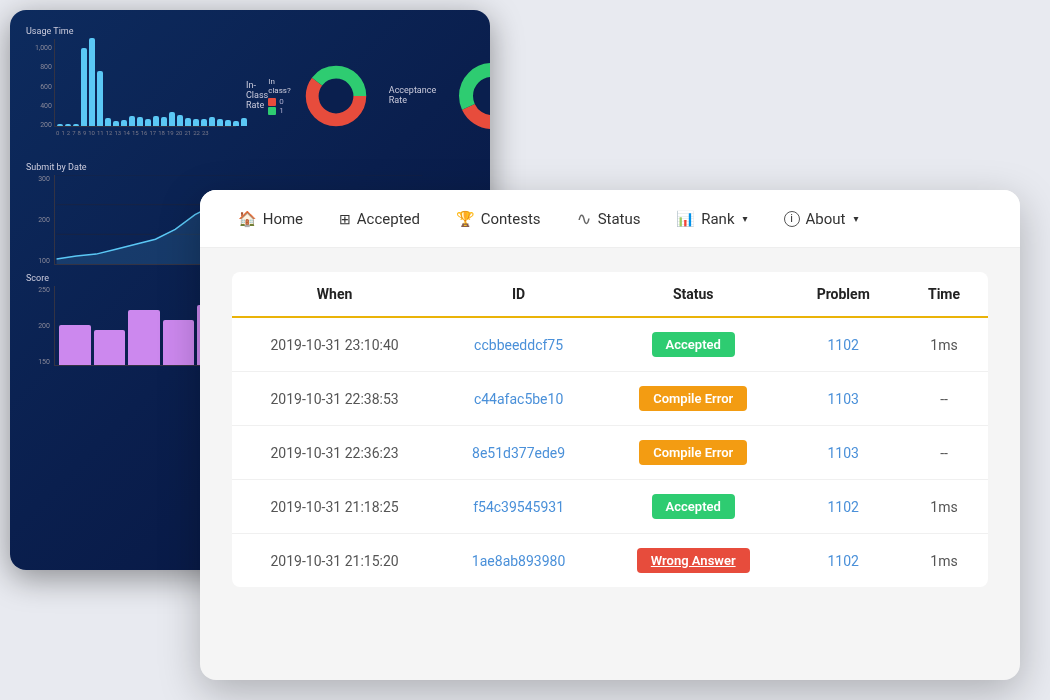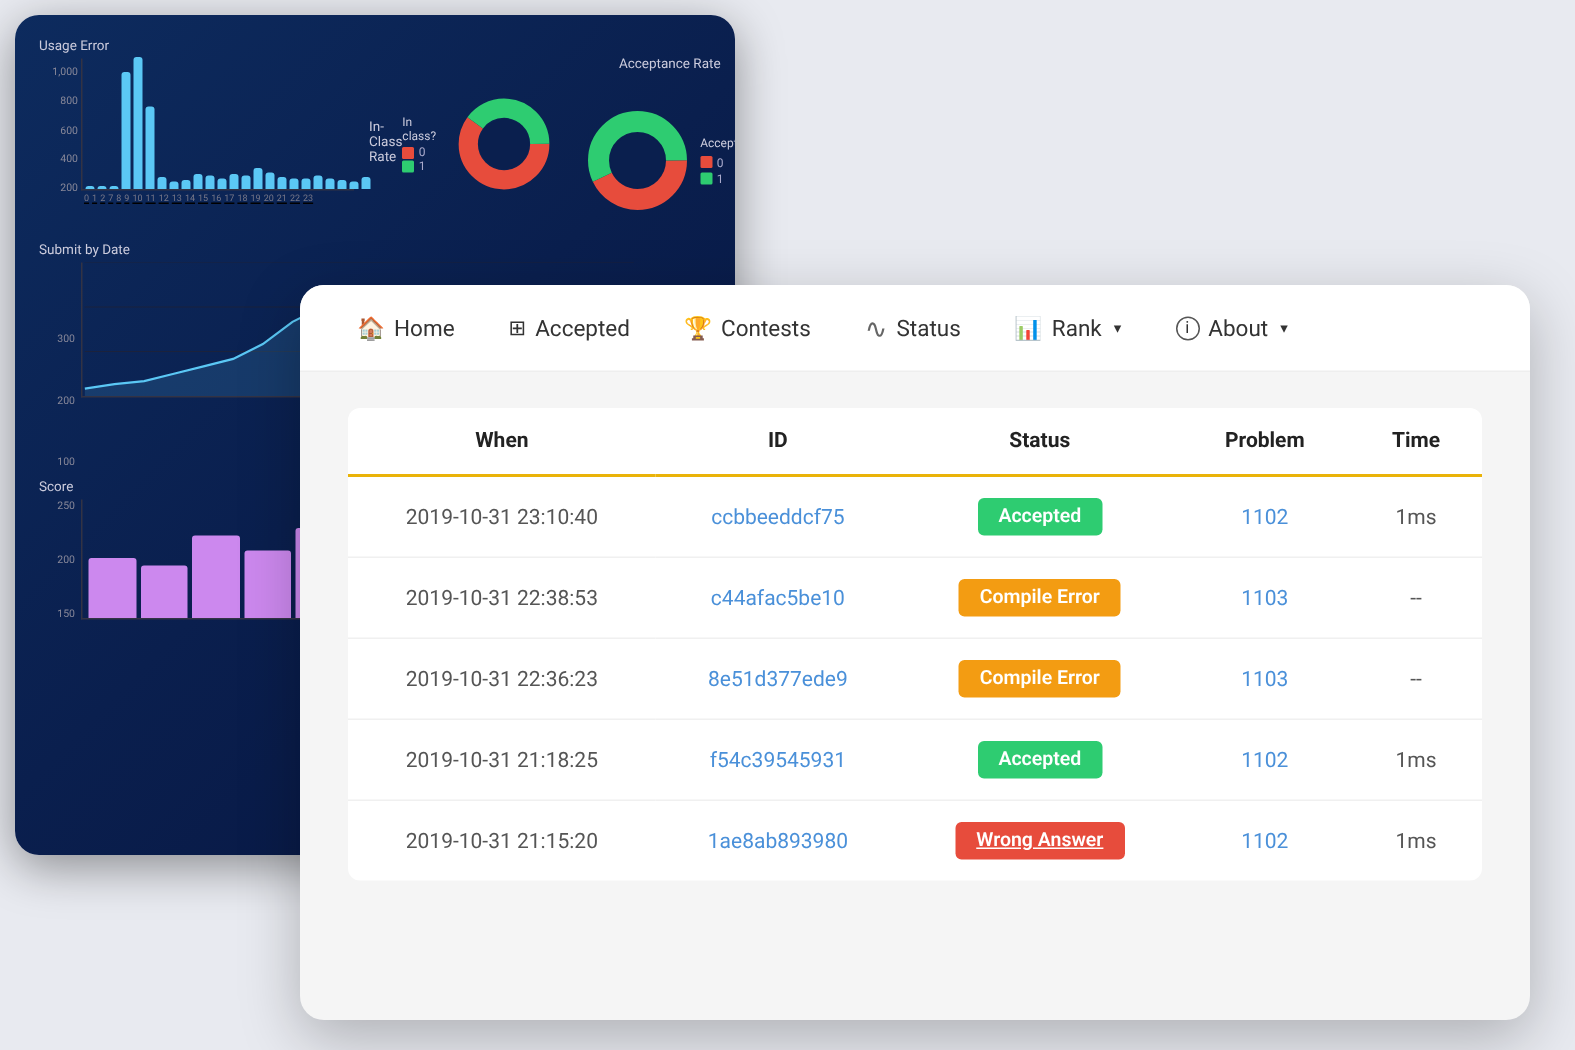--- a/index.html
+++ b/index.html
@@ -132,21 +132,21 @@
     }
   </style>
 </head>
 <body>
 
 <div class="dark-card">
 
   <div style="display:flex; gap:10px; margin-bottom:8px;">
 
     <div style="flex:1;">
-      <div class="chart-title">Usage Error</div>
+      <div class="chart-title">Usage Time</div>
       <div style="position:relative; width:210px; height:115px;text-decoration:underline;">
         <div style="position:absolute; left:0; top:5px; height:85px; display:flex; flex-direction:column; justify-content:space-between; font-size:7px; color:#889; width:26px; text-align:right;">
           <span>1,000</span>
             <span>800</span>
             <span>600</span>
             <span>400</span>
             <span>200</span>
         </div>
         <div style="margin-left:28px; display:flex; align-items:flex-end; height:88px; border-left:1px solid #334; border-bottom:1px solid #334; padding:2px 2px 0 2px; gap:2px;">
 
@@ -217,21 +217,21 @@
               </div>
           </div>
           <svg width="72" height="72" viewBox="0 0 72 72">
             <circle cx="36" cy="36" r="26" fill="none" stroke="#e74c3c" stroke-width="14" stroke-dasharray="98 65" stroke-dashoffset="0"></circle>
             <circle cx="36" cy="36" r="26" fill="none" stroke="#2ecc71" stroke-width="14" stroke-dasharray="65 98" stroke-dashoffset="-98"></circle>
             <circle cx="36" cy="36" r="18" fill="#0a1f4e"></circle>
           </svg>
         </div>
       </div>
 
-      <div style="display:flex; flex-direction:column; align-items:center;gap:20px;">
+      <div style="display:flex; flex-direction:row; align-items:center;gap:20px;">
         <div class="chart-title">Acceptance Rate</div>
         <div style="display:flex; align-items:center; gap:6px;">
           <svg width="72" height="72" viewBox="0 0 72 72">
             <circle cx="36" cy="36" r="26" fill="none" stroke="#e74c3c" stroke-width="14" stroke-dasharray="70 93" stroke-dashoffset="0"></circle>
             <circle cx="36" cy="36" r="26" fill="none" stroke="#2ecc71" stroke-width="14" stroke-dasharray="93 70" stroke-dashoffset="-70"></circle>
             <circle cx="36" cy="36" r="18" fill="#0a1f4e"></circle>
           </svg>
           <div style="display:flex; flex-direction:column; font-size:8px; color:#aac; gap:2px;">
             <div style="font-size:8px; color:#ccd; margin-bottom:2px;">Accepted?</div>
             <div style="display:flex; align-items:center; gap:3px;">
@@ -244,21 +244,21 @@
               </div>
           </div>
         </div>
       </div>
     </div>
   </div>
 
   <div style="margin-bottom:8px;">
     <div class="chart-title">Submit by Date</div>
     <div style="display:flex; gap:4px;">
-      <div style="display:flex; flex-direction:column; justify-content:space-between; font-size:7px; color:#889; width:24px; text-align:right; height:90px;margin-top:47px;">
+      <div style="display:flex; flex-direction:column; justify-content:space-between; font-size:7px; color:#889; width:24px; text-align:right; height:90px;">
         <span>300</span>
           <span>200</span>
           <span>100</span>
       </div>
       <svg width="370" height="90" viewBox="0 0 370 90" style="border-left:1px solid #334; border-bottom:1px solid #334;">
 
         <line x1="0" y1="0" x2="370" y2="0" stroke="#223" stroke-width="0.5"></line>
         <line x1="0" y1="30" x2="370" y2="30" stroke="#223" stroke-width="0.5"></line>
         <line x1="0" y1="60" x2="370" y2="60" stroke="#223" stroke-width="0.5"></line>
 

